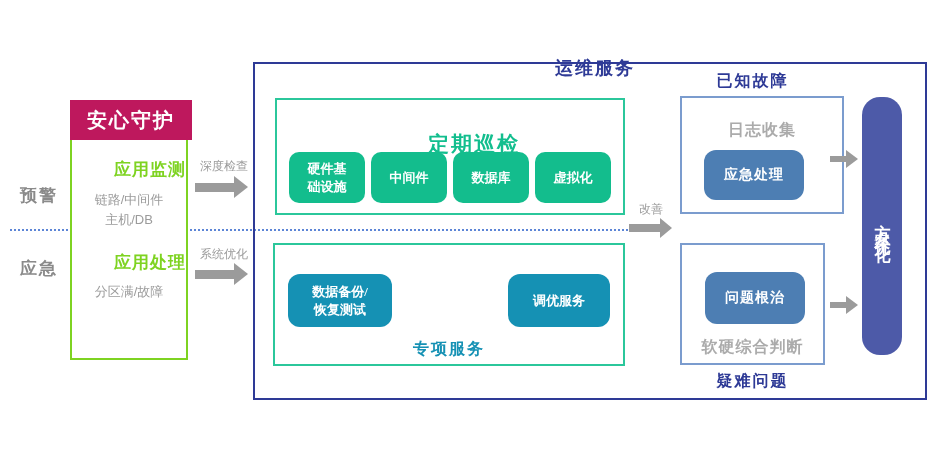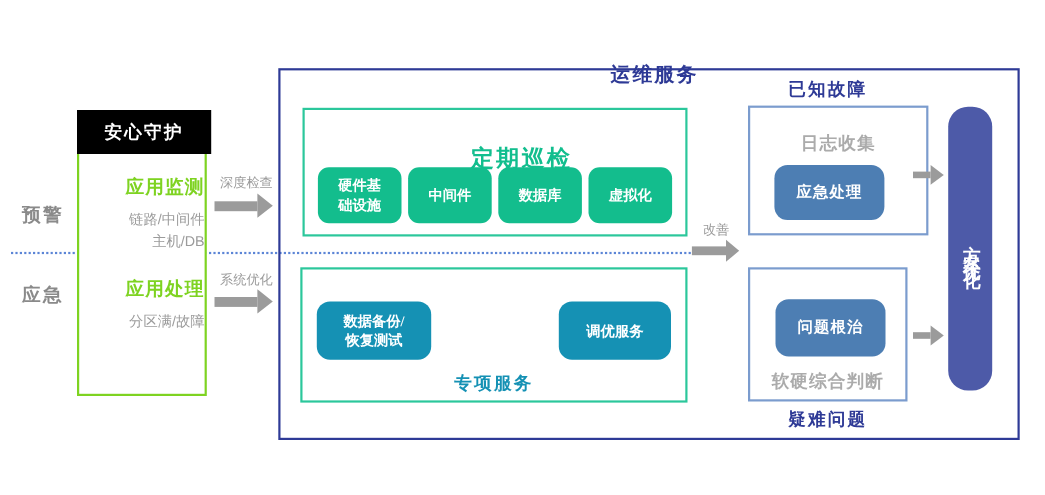--- a/index.html
+++ b/index.html
@@ -14,26 +14,26 @@
     width:54px; text-align:center; font-size:17px; font-weight:bold; color:#8a8a8a;
     letter-spacing:2px;
   }
 
   
   .dotted-line { border-top:2px dotted #5c85d6; height:0; }
 
   
   .guard-box { left:70px; top:100px; width:118px; height:260px; border:2px solid #7ed321; background:#fff; }
   .guard-header {
-    position:absolute; left:-2px; top:-2px; width:122px; height:40px; background:#000000;
-    color:#fff; font-size:16px; font-weight:bold; display:flex; align-items:center; justify-content:center;
+    position:absolute; left:-2px; top:-2px; width:122px; height:40px; background:#be185d;
+    color:#fff; font-size:20px; font-weight:bold; display:flex; align-items:center; justify-content:center;
     letter-spacing:2px;
   }
   .guard-title { position:absolute; width:100%; text-align:right; font-size:17px; font-weight:bold; color:#7ed321; letter-spacing:1px; }
-  .guard-sub { position:absolute; width:100%; text-align:right; font-size:13px; color:#9b9b9b; line-height:1.55; white-space:pre-line; }
+  .guard-sub { position:absolute; width:100%; text-align:center; font-size:13px; color:#9b9b9b; line-height:1.55; white-space:pre-line; }
 
   
   .flow-label { font-size:12px; color:#9b9b9b; text-align:center; }
   .barrow { display:flex; align-items:center; }
   .barrow .shaft { flex:1; height:9px; background:#9b9b9b; }
   .barrow .head { width:0; height:0; border-style:solid; border-color:transparent transparent transparent #9b9b9b; border-width:11px 0 11px 14px; }
   .barrow.md .shaft { height:8px; }
   .barrow.md .head { border-width:10px 0 10px 12px; }
   .barrow.sm .shaft { height:6px; }
   .barrow.sm .head { border-width:9px 0 9px 12px; }

